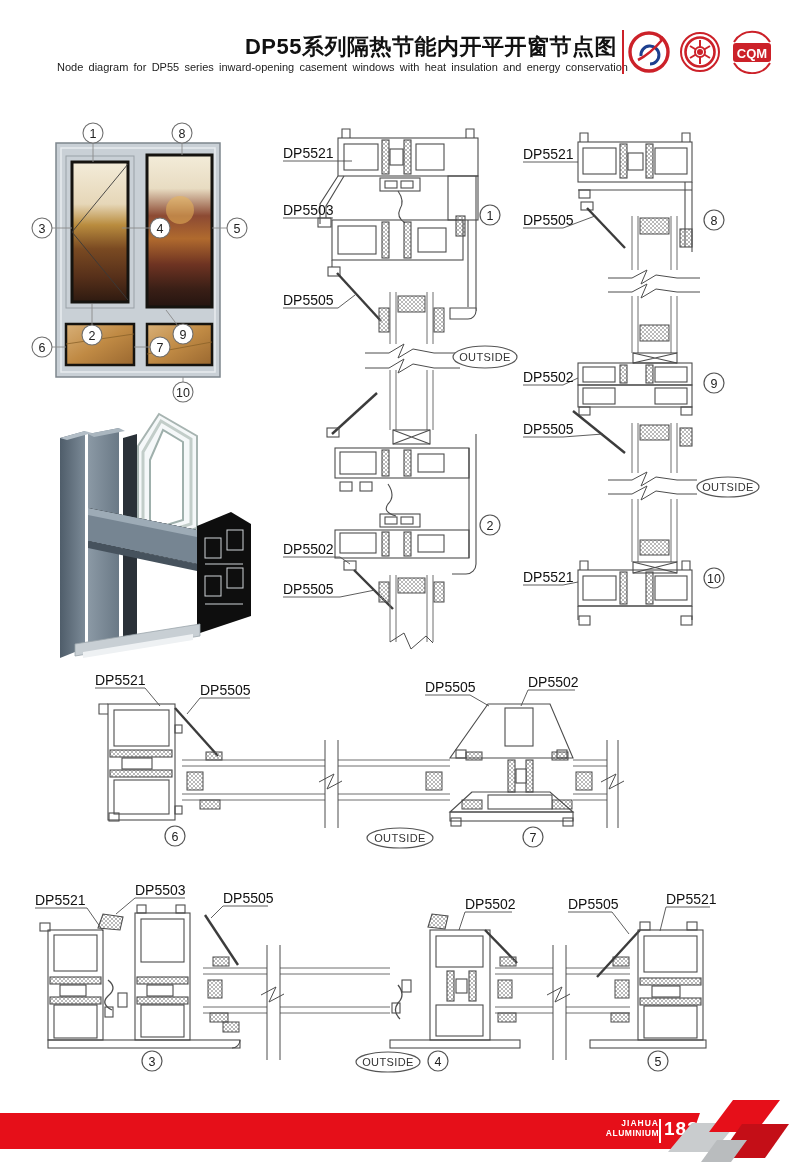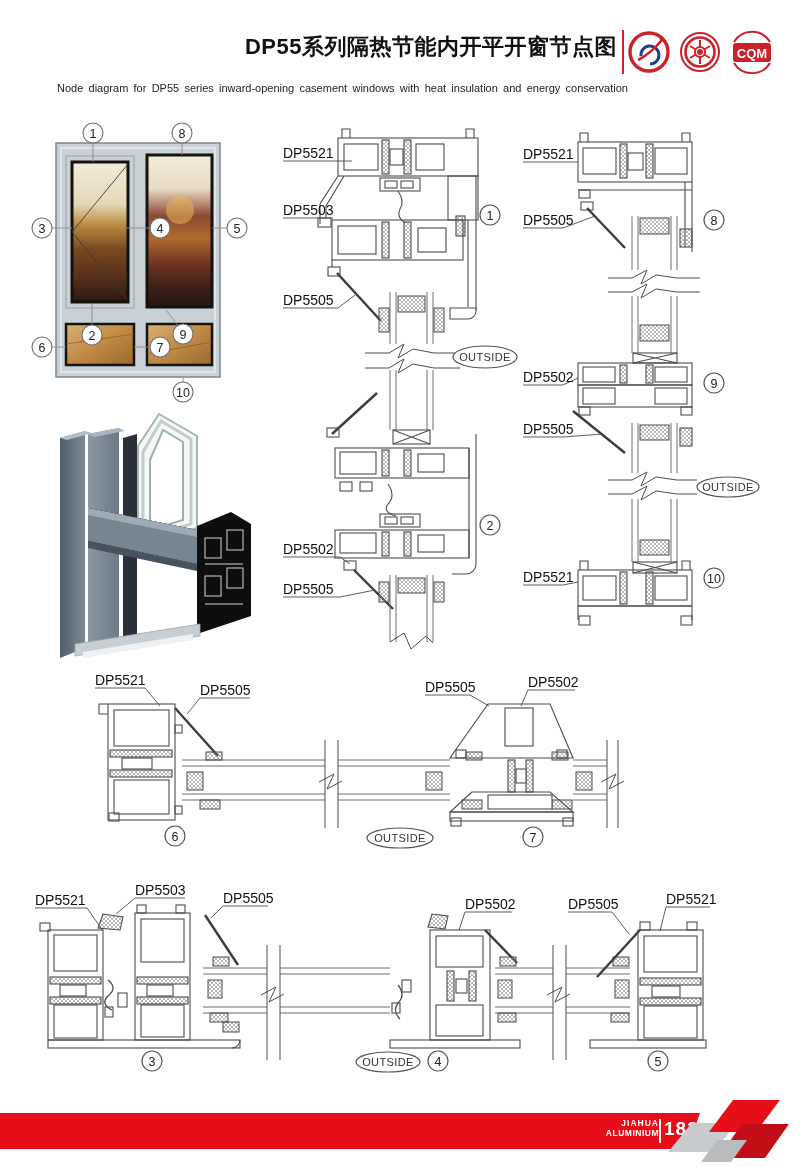--- a/index.html
+++ b/index.html
@@ -2,21 +2,21 @@
 <html><head>
 <meta charset="utf-8">
 <style>
   html,body{margin:0;padding:0;background:#888;}
   #page{position:relative;width:800px;height:1167px;background:#fff;overflow:hidden;
         font-family:"Liberation Sans", sans-serif;margin:0 auto;}
   .abs{position:absolute;}
   
   #title-cn{top:32px;right:183px;font-size:22px;font-weight:bold;color:#111;
             letter-spacing:0.5px;white-space:nowrap;}
-  #title-en{left:57px;top:61px;font-size:11px;color:#222;white-space:nowrap;word-spacing:2.2px;margin-top:21px;}
+  #title-en{left:57px;top:61px;font-size:11px;color:#222;white-space:nowrap;word-spacing:2.2px;}
   #hdr-divider{left:622px;top:30px;width:2px;height:44px;background:#cc2129;}
   
   svg{display:block;}
   .lbl{font-size:14px;fill:#111;}
   .numtxt{font-size:12.5px;fill:#222;}
   .outtxt{font-size:11px;fill:#333;letter-spacing:0.4px;}
   
   #footer-band{left:0;top:1113px;width:700px;height:36px;background:#e60f19;
                clip-path:polygon(0 0,100% 0,98.2% 100%,0 100%);}
   #brand{top:1119px;left:4px;width:655px;text-align:right;color:#fff;line-height:1.15;}

